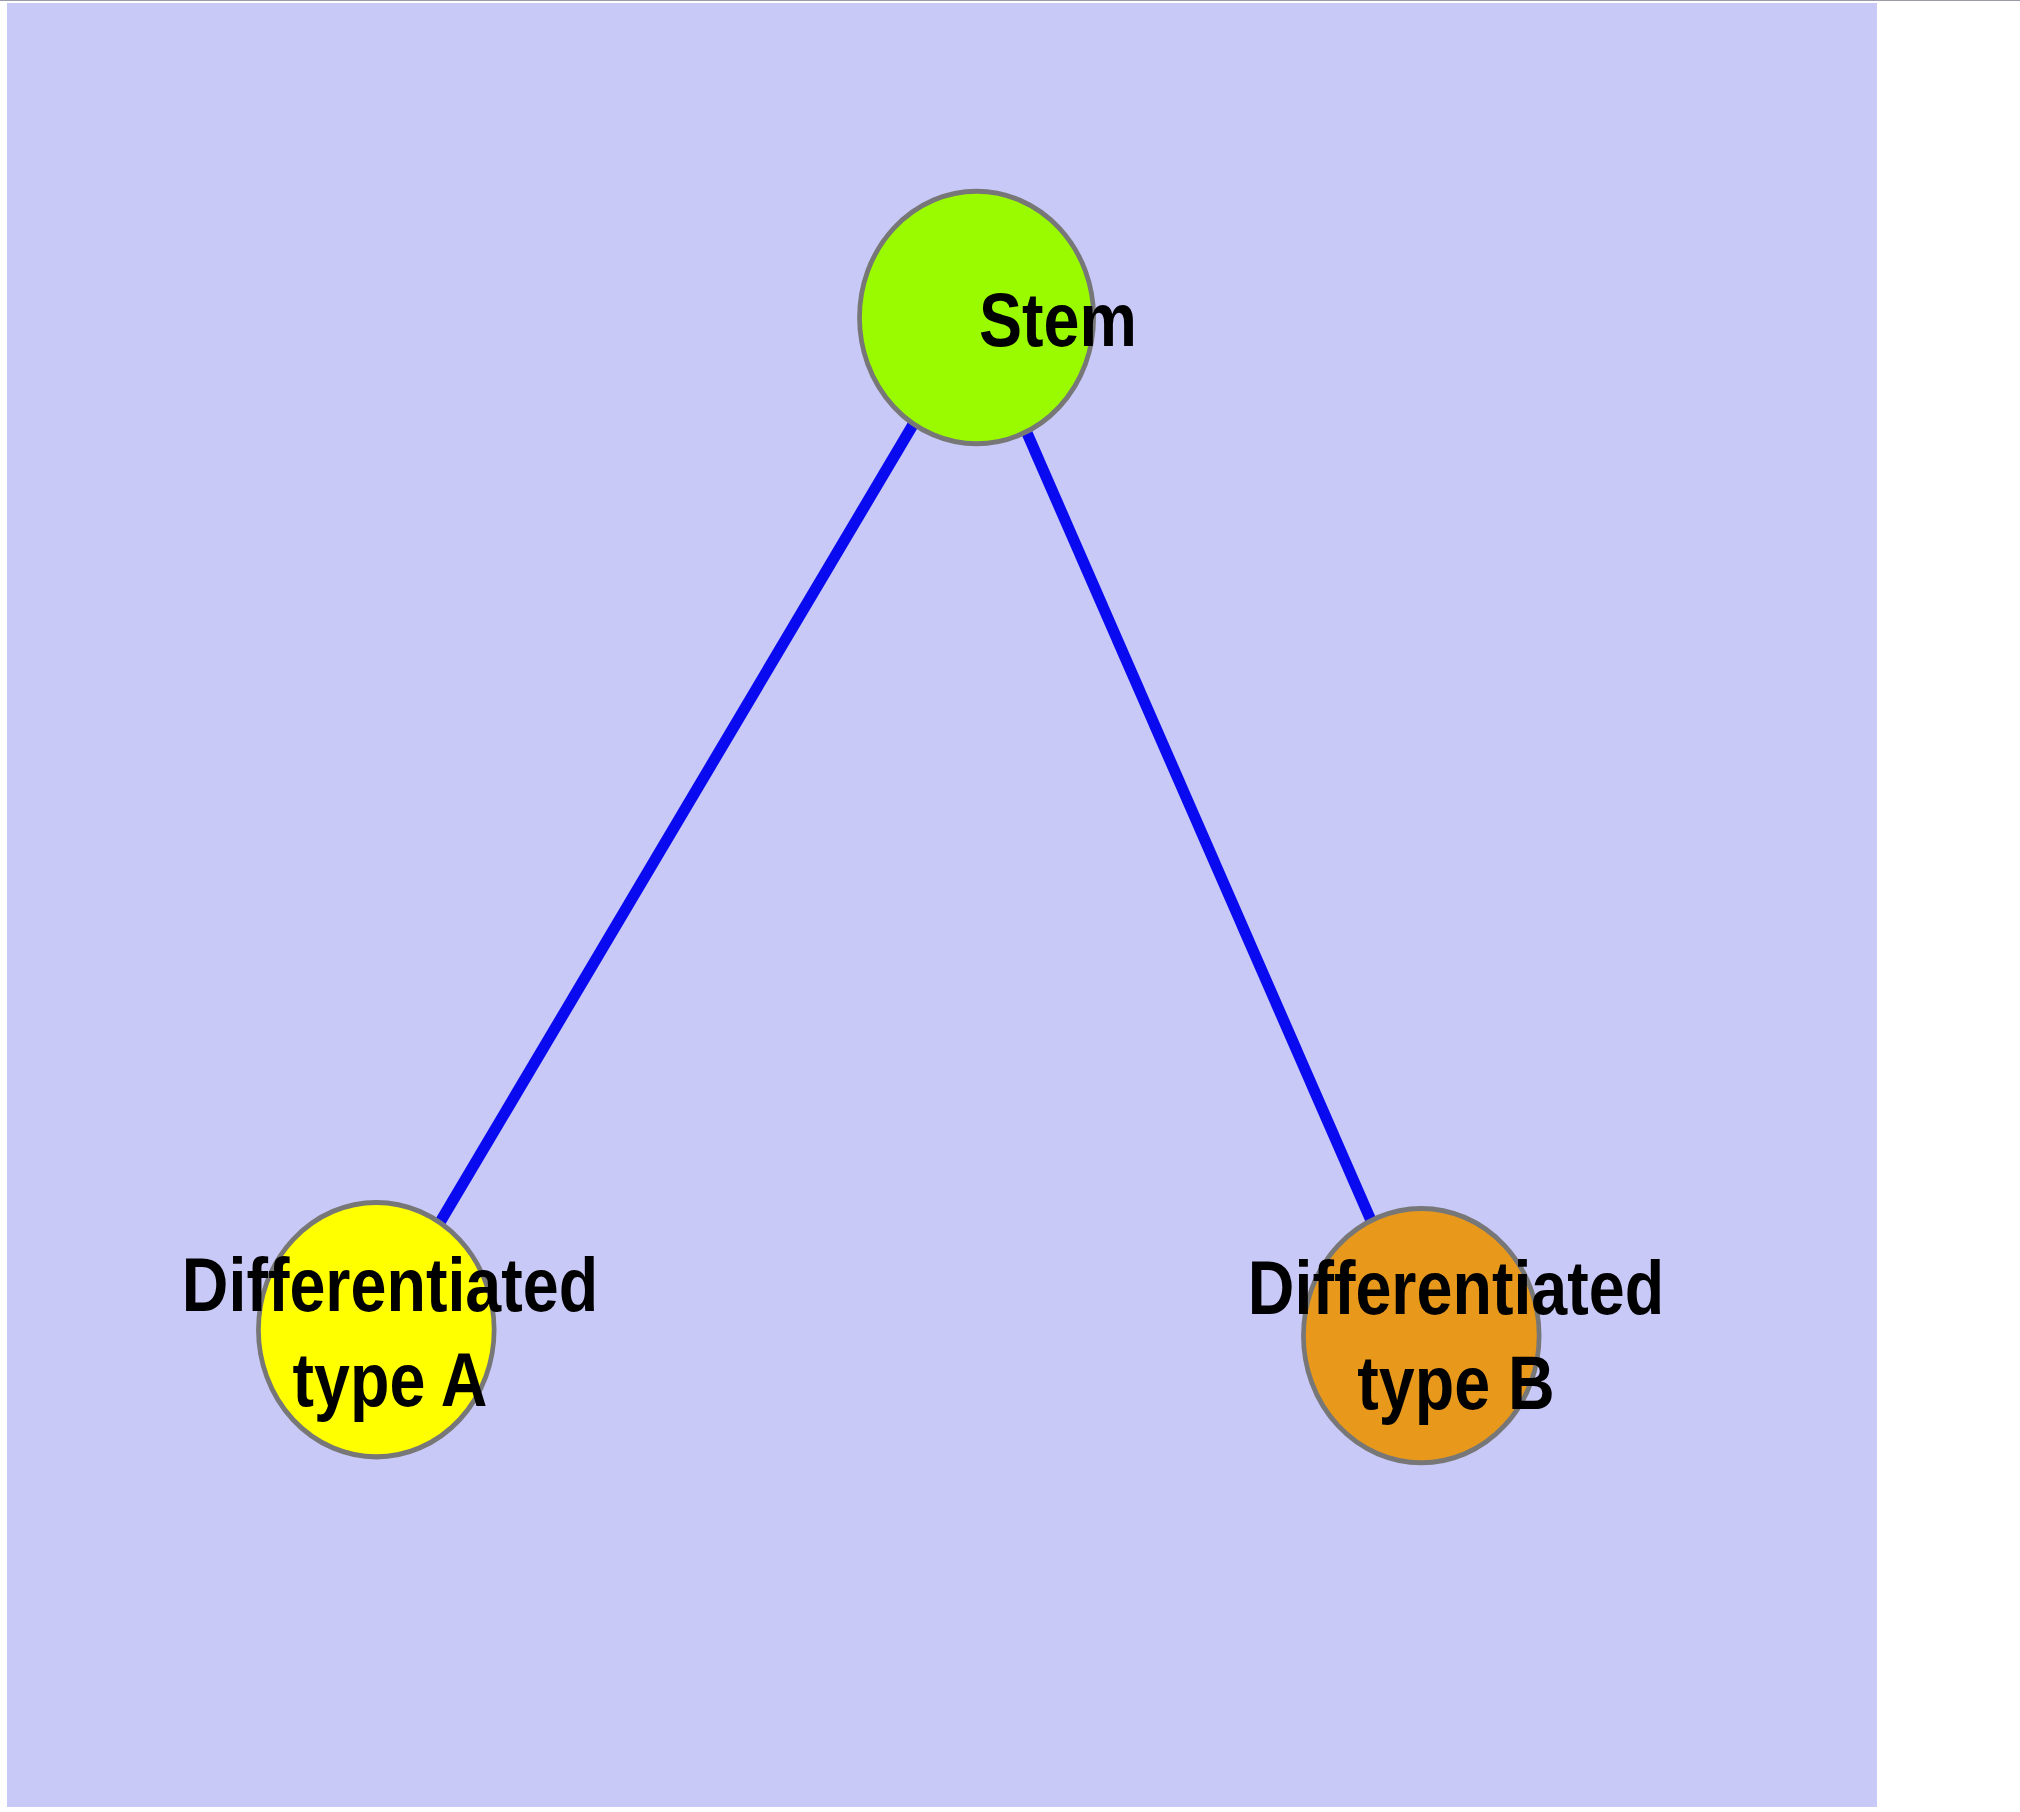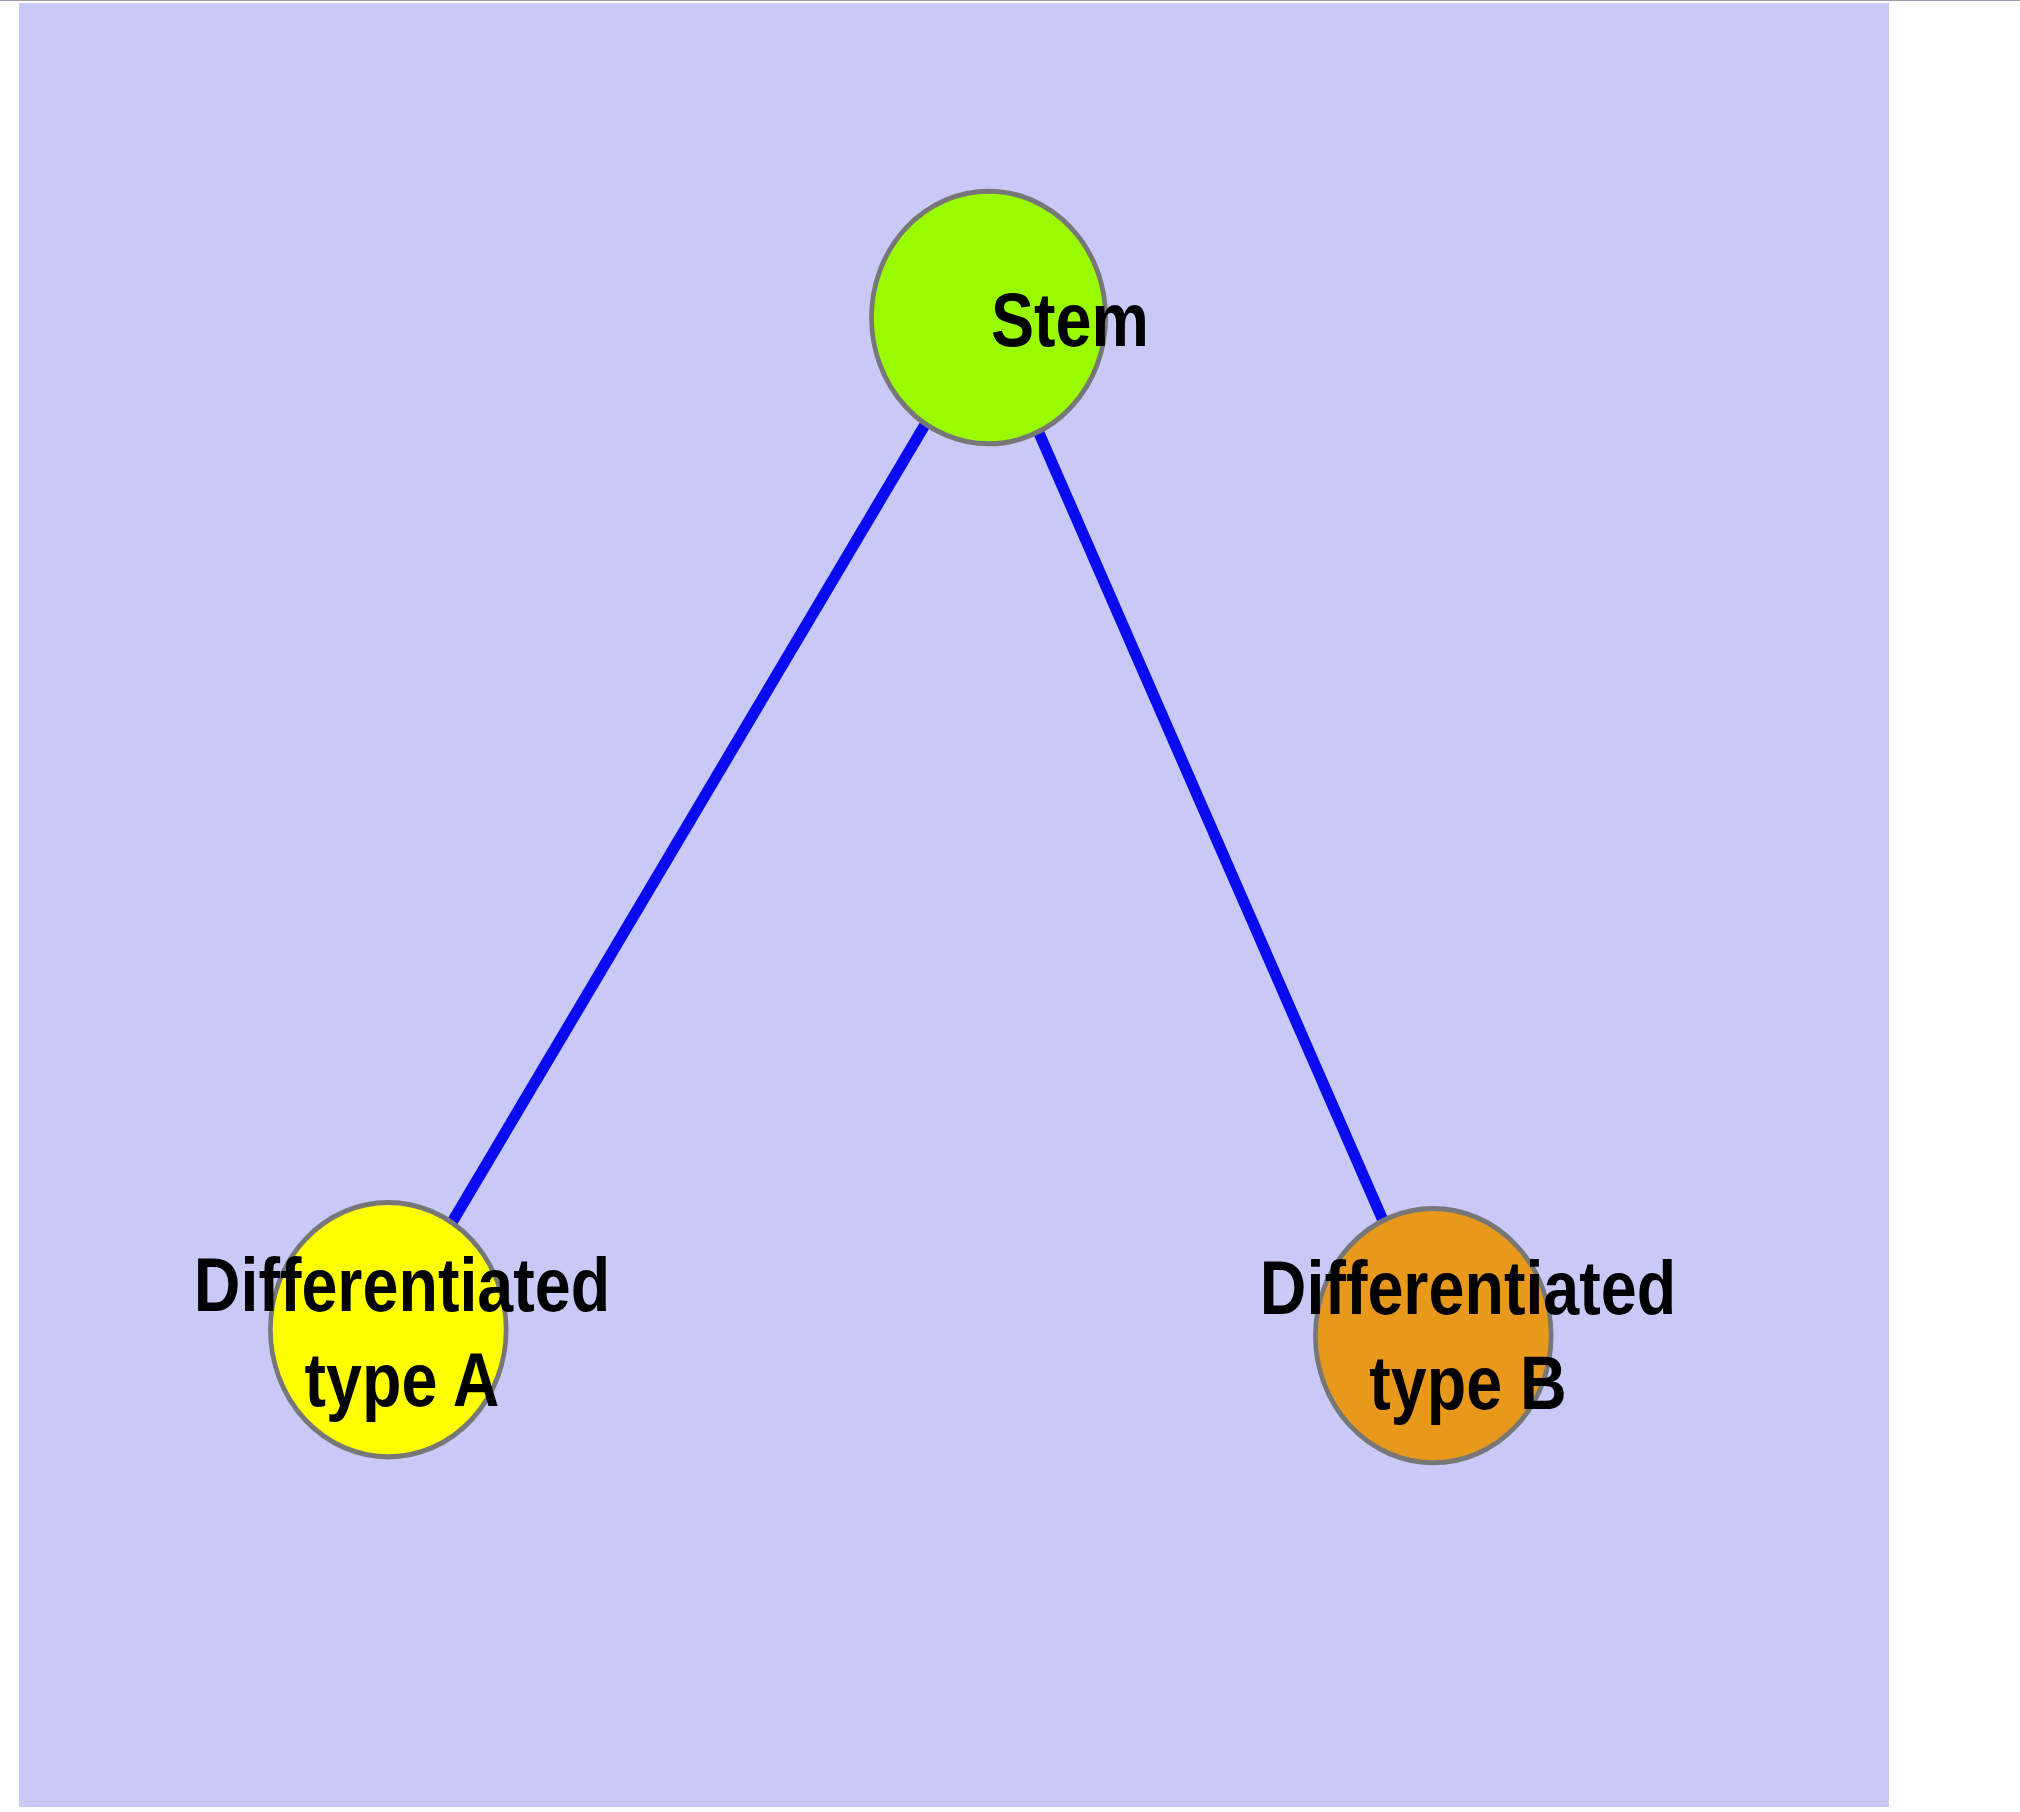--- a/index.html
+++ b/index.html
@@ -12,21 +12,21 @@
     font-family: "Liberation Sans", "DejaVu Sans", sans-serif;
   }
   .top-hairline {
     position: absolute;
     left: 0; top: 0; right: 0;
     height: 0.8px;
     background: #9a9aa8;
   }
   .stage {
     position: absolute;
-    left: 19px;
+    left: 7px;
     top: 3.4px;
     width: 1870px;
     height: 1804px;
     background: var(--bg, #C9C9F8);
   }
   .graph-svg {
     position: absolute;
     left: 0; top: 0;
     width: 100%;
     height: 100%;

